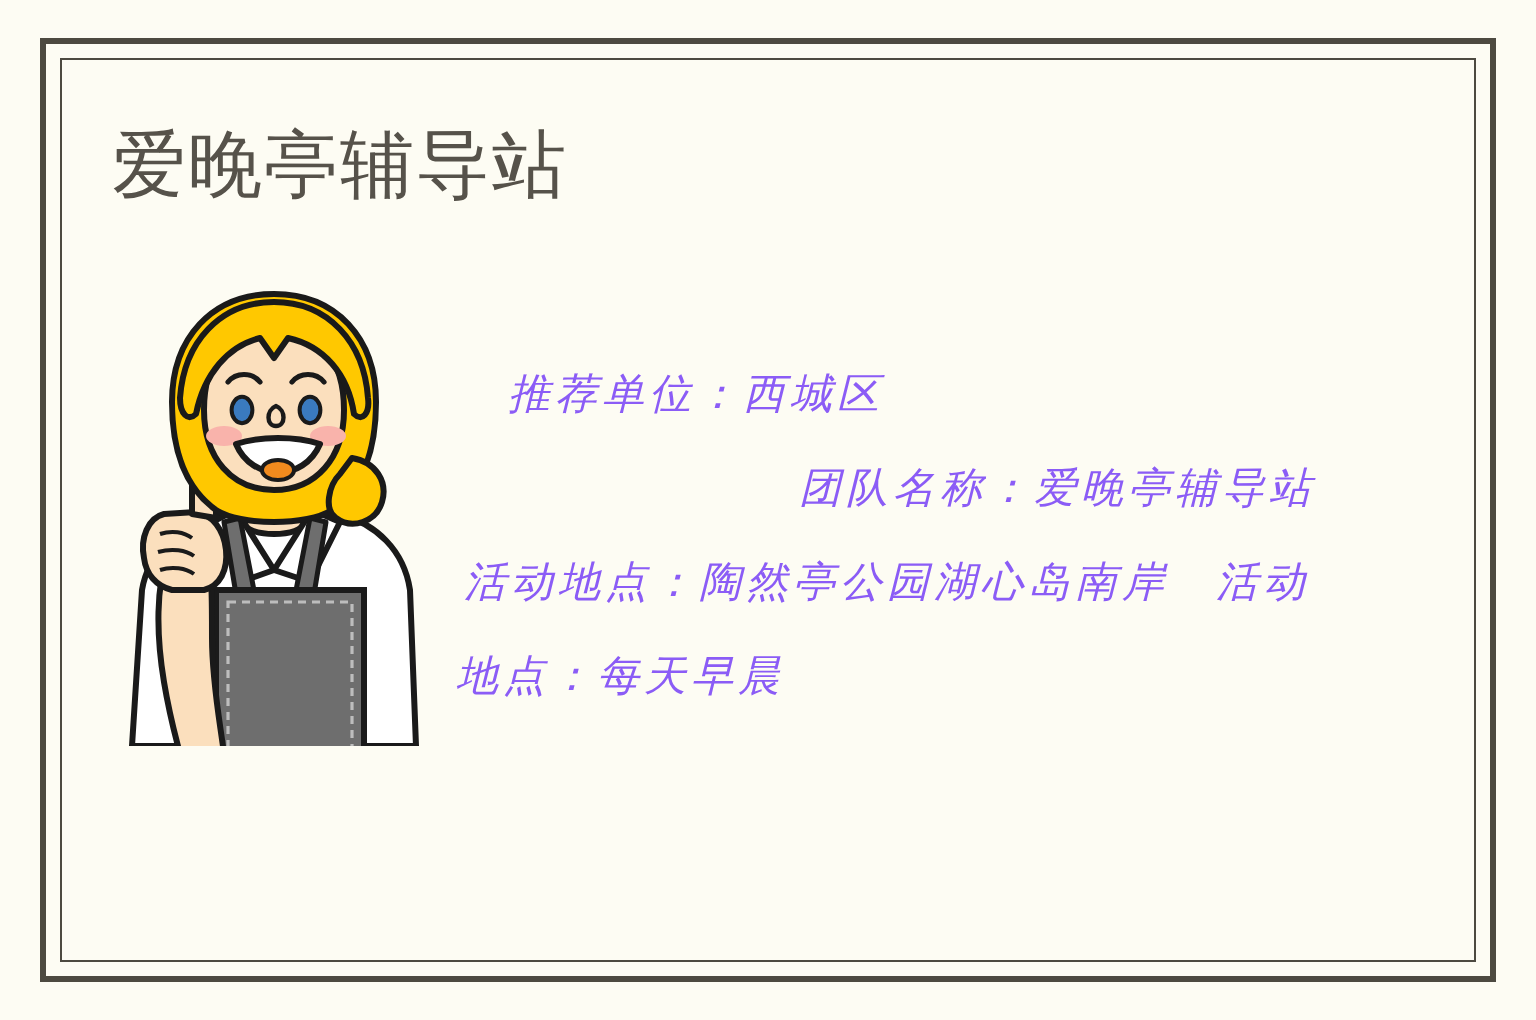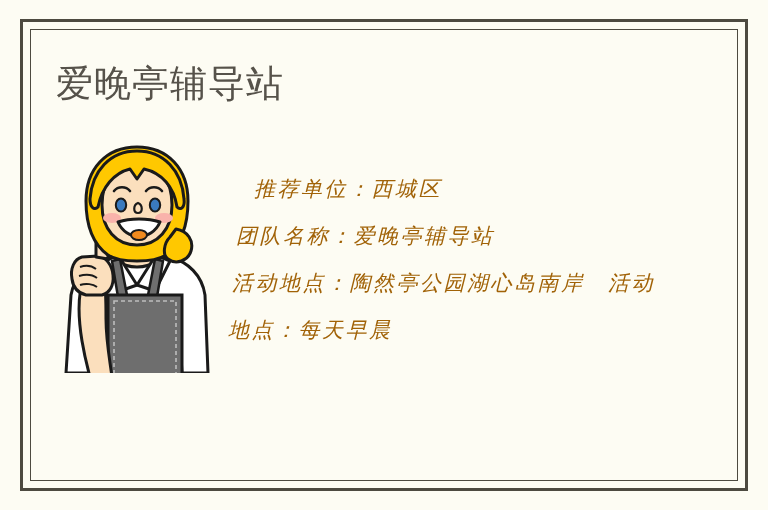--- a/index.html
+++ b/index.html
@@ -65,34 +65,34 @@
     overflow: hidden;
   }
   .illustration svg {
     display: block;
   }
 
   
   .info-block {
     position: absolute;
     left: 228px;
-    top: 166px;
+    top: 174px;
     width: 430px;
-    color: #a16207;
+    color: #8b5cf6;
     font-size: 21px;
     line-height: 47px;
     letter-spacing: 2.5px;
     font-family: "Liberation Serif", "DejaVu Serif", serif;
   }
   .info-line {
     white-space: pre-wrap;
     font-style: italic;
   }
   .info-line.indent-1 { text-indent: 26px; }
-  .info-line.indent-2 { text-indent: 8px; }
+  .info-line.indent-2 { text-indent: 8px; text-align: right; }
   .info-line.wrap {
     text-indent: 4px;
     white-space: normal;
     word-break: break-all;
   }
 </style>
 </head>
 <body>
 
 <div class="poster">

